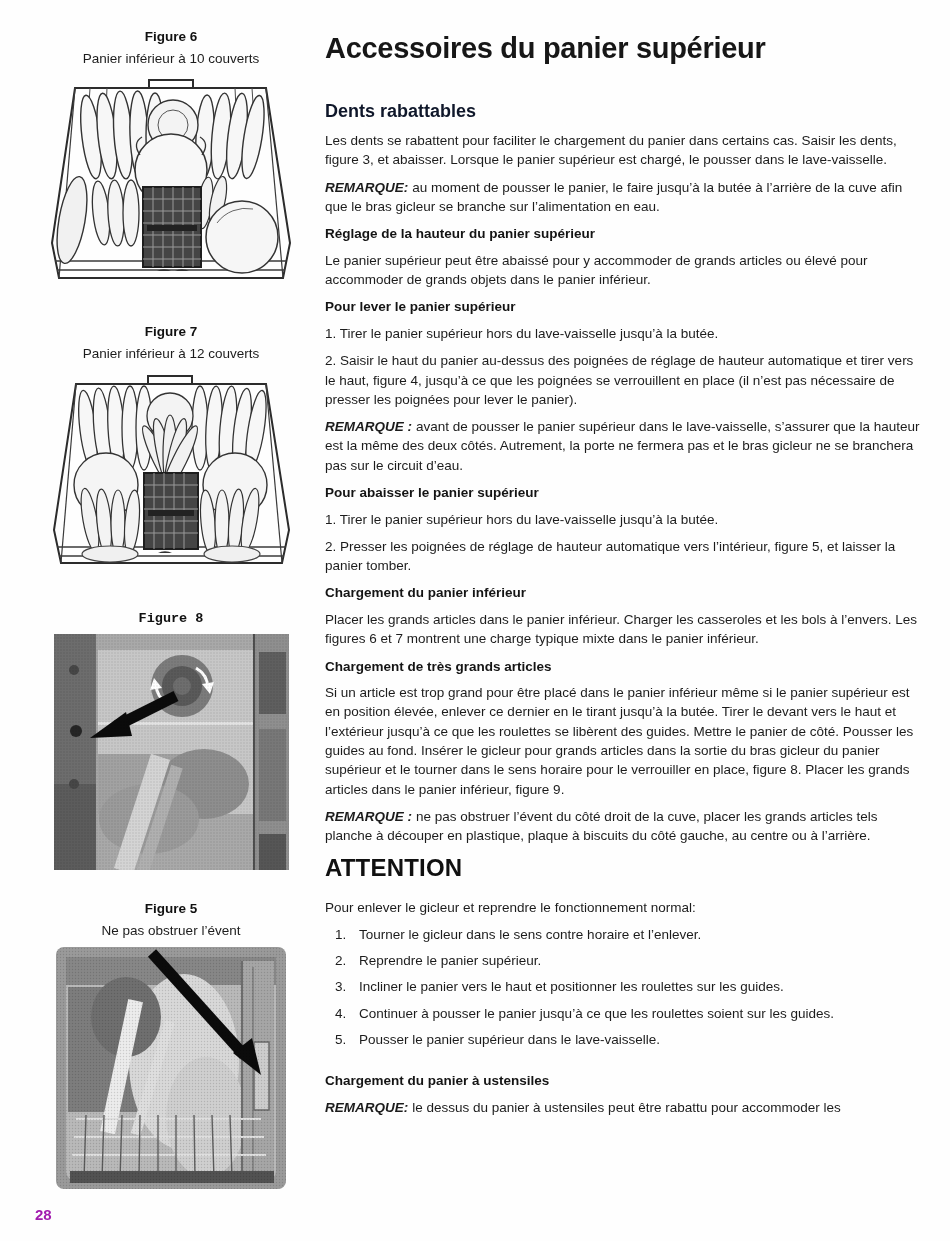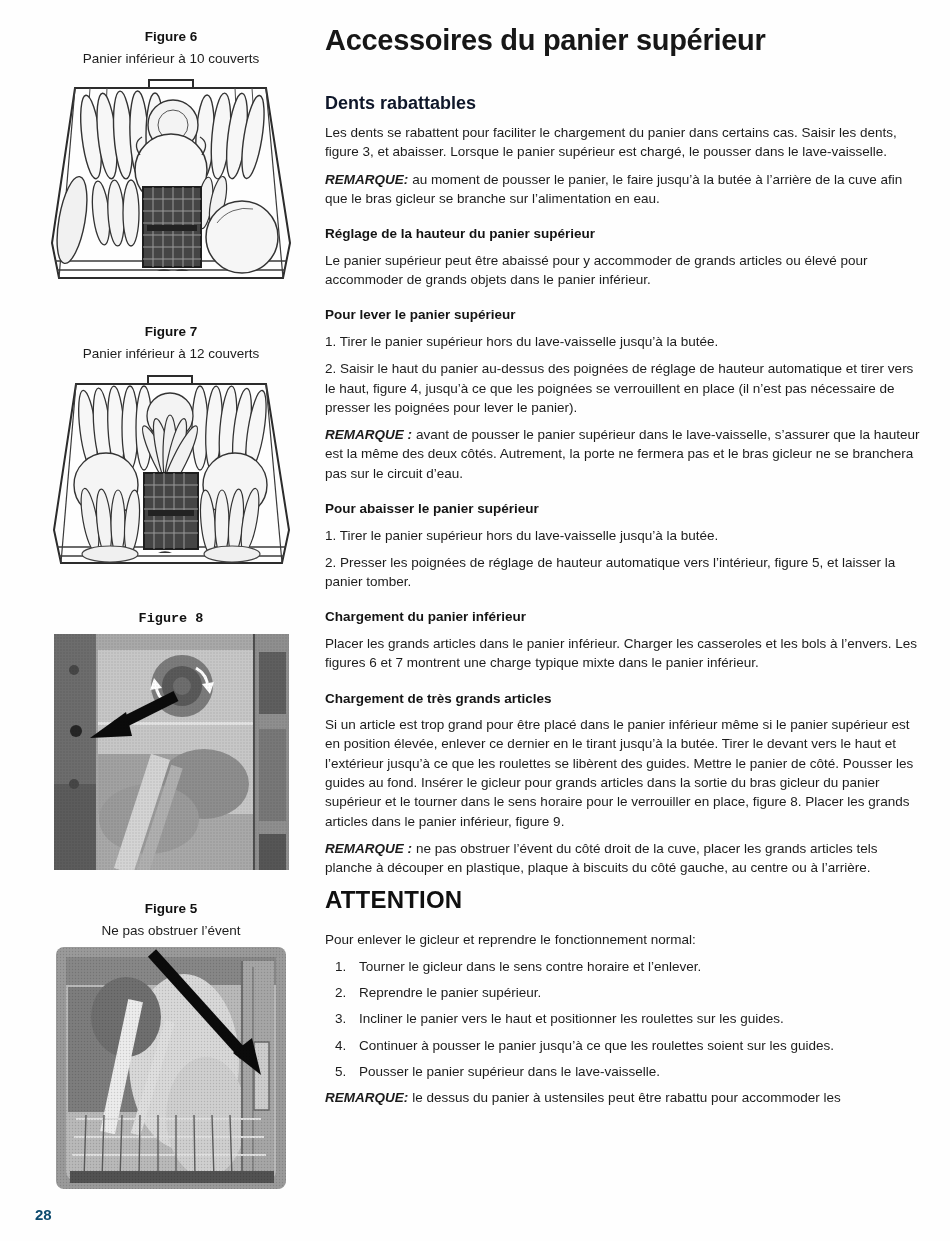--- a/index.html
+++ b/index.html
@@ -16,27 +16,27 @@
 
   
   .left-col { position: absolute; left: 28px; top: 28px; width: 272px; margin-left: 7px; }
   figure { margin: 0; text-align: center; }
   .fig-label { font-size: 13.5px; font-weight: 700; color:#111; line-height: 1.4; }
   .fig-sub   { font-size: 13.5px; color:#1c1c1c; line-height: 1.4; margin-top: 3px; }
   .fig-art   { display:block; margin: 6px auto 0 auto; }
   .fig6 { margin-bottom: 26px; }
   .fig7 { margin-bottom: 34px; }
   .fig8 { margin-bottom: 30px; font-family: Liberation Mono, monospace; }
-  .page-number { position: absolute; left: 0px; top: 1178px; font-size: 15px; font-weight: 700; color:#0c4a6e; }
+  .page-number { position: absolute; left: 0px; top: 1178px; font-size: 15px; font-weight: 700; color:#a21caf; }
 
   
-  .right-col { position: absolute; left: 325px; top: 24px; width: 600px; }
+  .right-col { position: absolute; left: 325px; top: 32px; width: 600px; }
   h1 { font-size: 29px; font-weight: 700; letter-spacing: -0.3px; color:#171717; margin: 0 0 36px 0; }
   h2 { font-size: 18px; font-weight: 700; color:#0f172a; margin: 0 0 9px 0; }
-  h3 { font-size: 13.5px; font-weight: 700; color:#141414; margin: 16px 0 7px 0; line-height: 1.45; }
+  h3 { font-size: 13.5px; font-weight: 700; color:#141414; margin: 0 0 7px 0; line-height: 1.45; }
   p  { font-size: 13.5px; line-height: 1.43; margin: 0 0 8px 0; }
   .note-label { font-weight: 700; font-style: italic; margin-right: 4px; text-align: center; }
   .attention-h { font-size: 24px; font-weight: 800; color:#101010; margin: 8px 0 16px 0; letter-spacing: 0.2px; }
   .warning { font-weight: 700; margin-bottom: 10px; }
   .intro { margin-top: 14px; }
   .steps { margin: 2px 0 0 10px; }
   .step { display: flex; font-size: 13.5px; line-height: 1.43; margin-bottom: 7px; }
   .step-num { width: 24px; flex: 0 0 24px; text-align: left; }
   .h-ustensiles { margin-top: 22px; }
   .last-note { margin-bottom: 0; }
@@ -347,16 +347,17 @@
       <div class="step">
           <span class="step-num">4.</span>
           <span>Continuer à pousser le panier jusqu’à ce que les roulettes soient sur les guides.</span>
         </div>
       <div class="step">
           <span class="step-num">5.</span>
           <span>Pousser le panier supérieur dans le lave-vaisselle.</span>
         </div>
     </div>
 
+    <h3 class="h-ustensiles">Chargement du panier à ustensiles</h3>
     <p class="last-note"><span class="note-label">REMARQUE:</span><span>le dessus du panier à ustensiles peut être rabattu pour accommoder les</span></p>
 
   </div>
 </div>
 
 </body></html>

